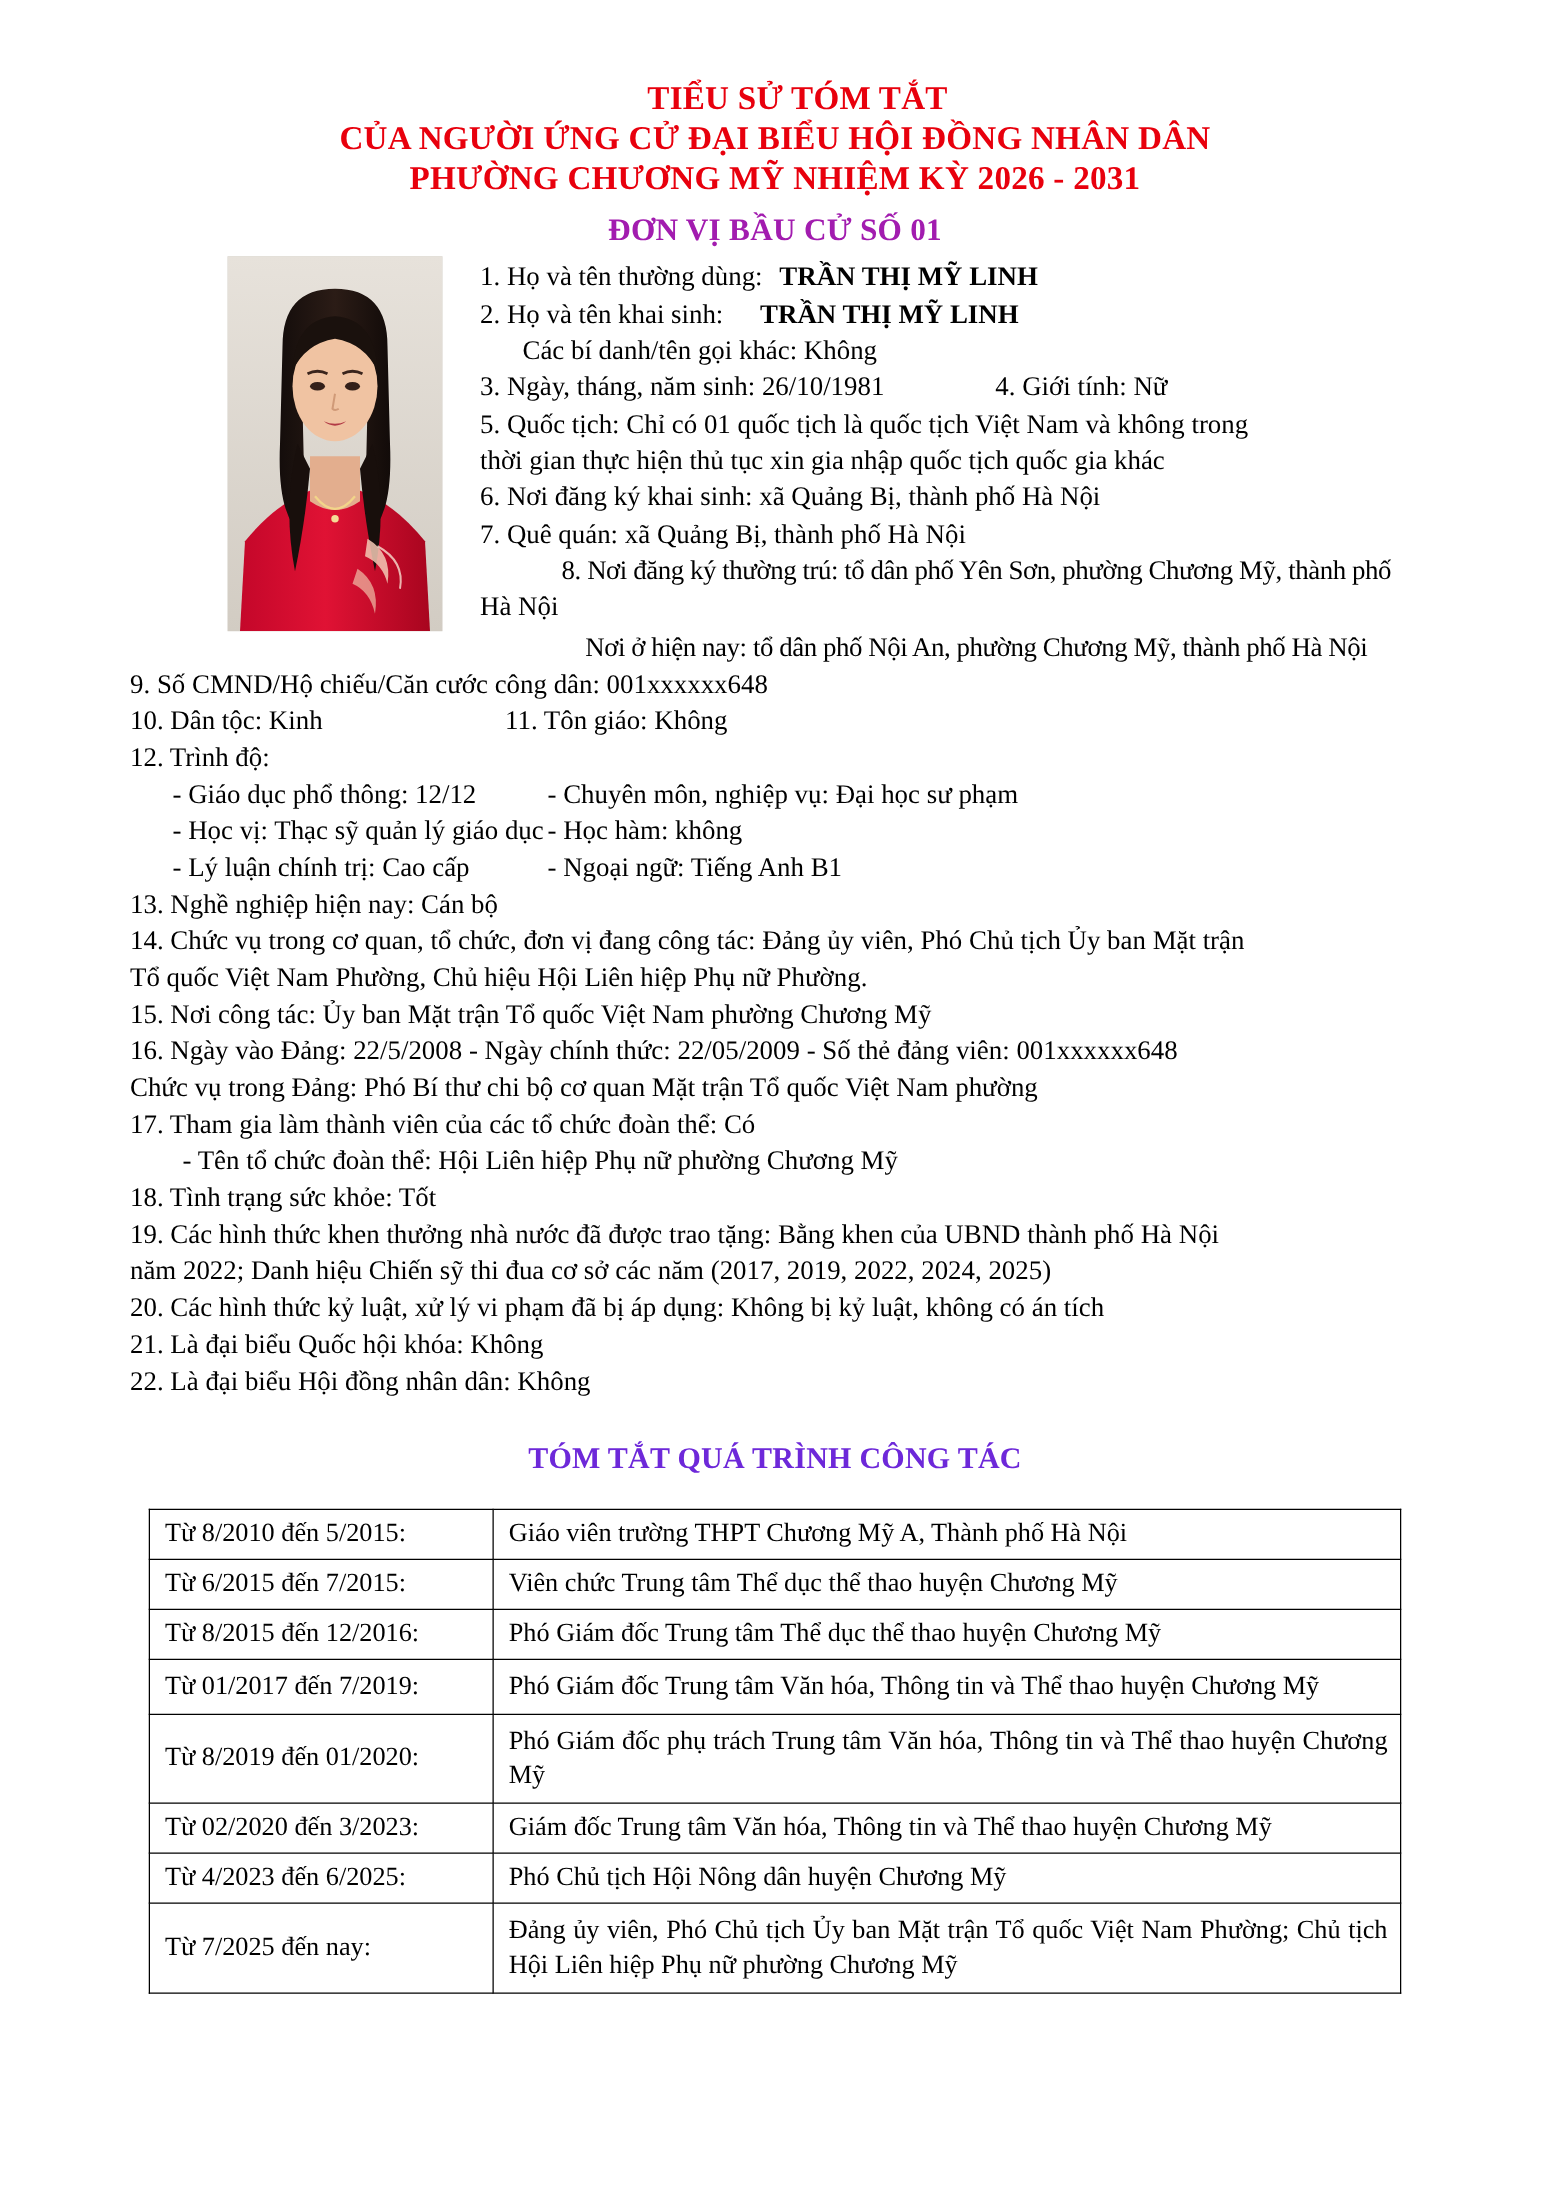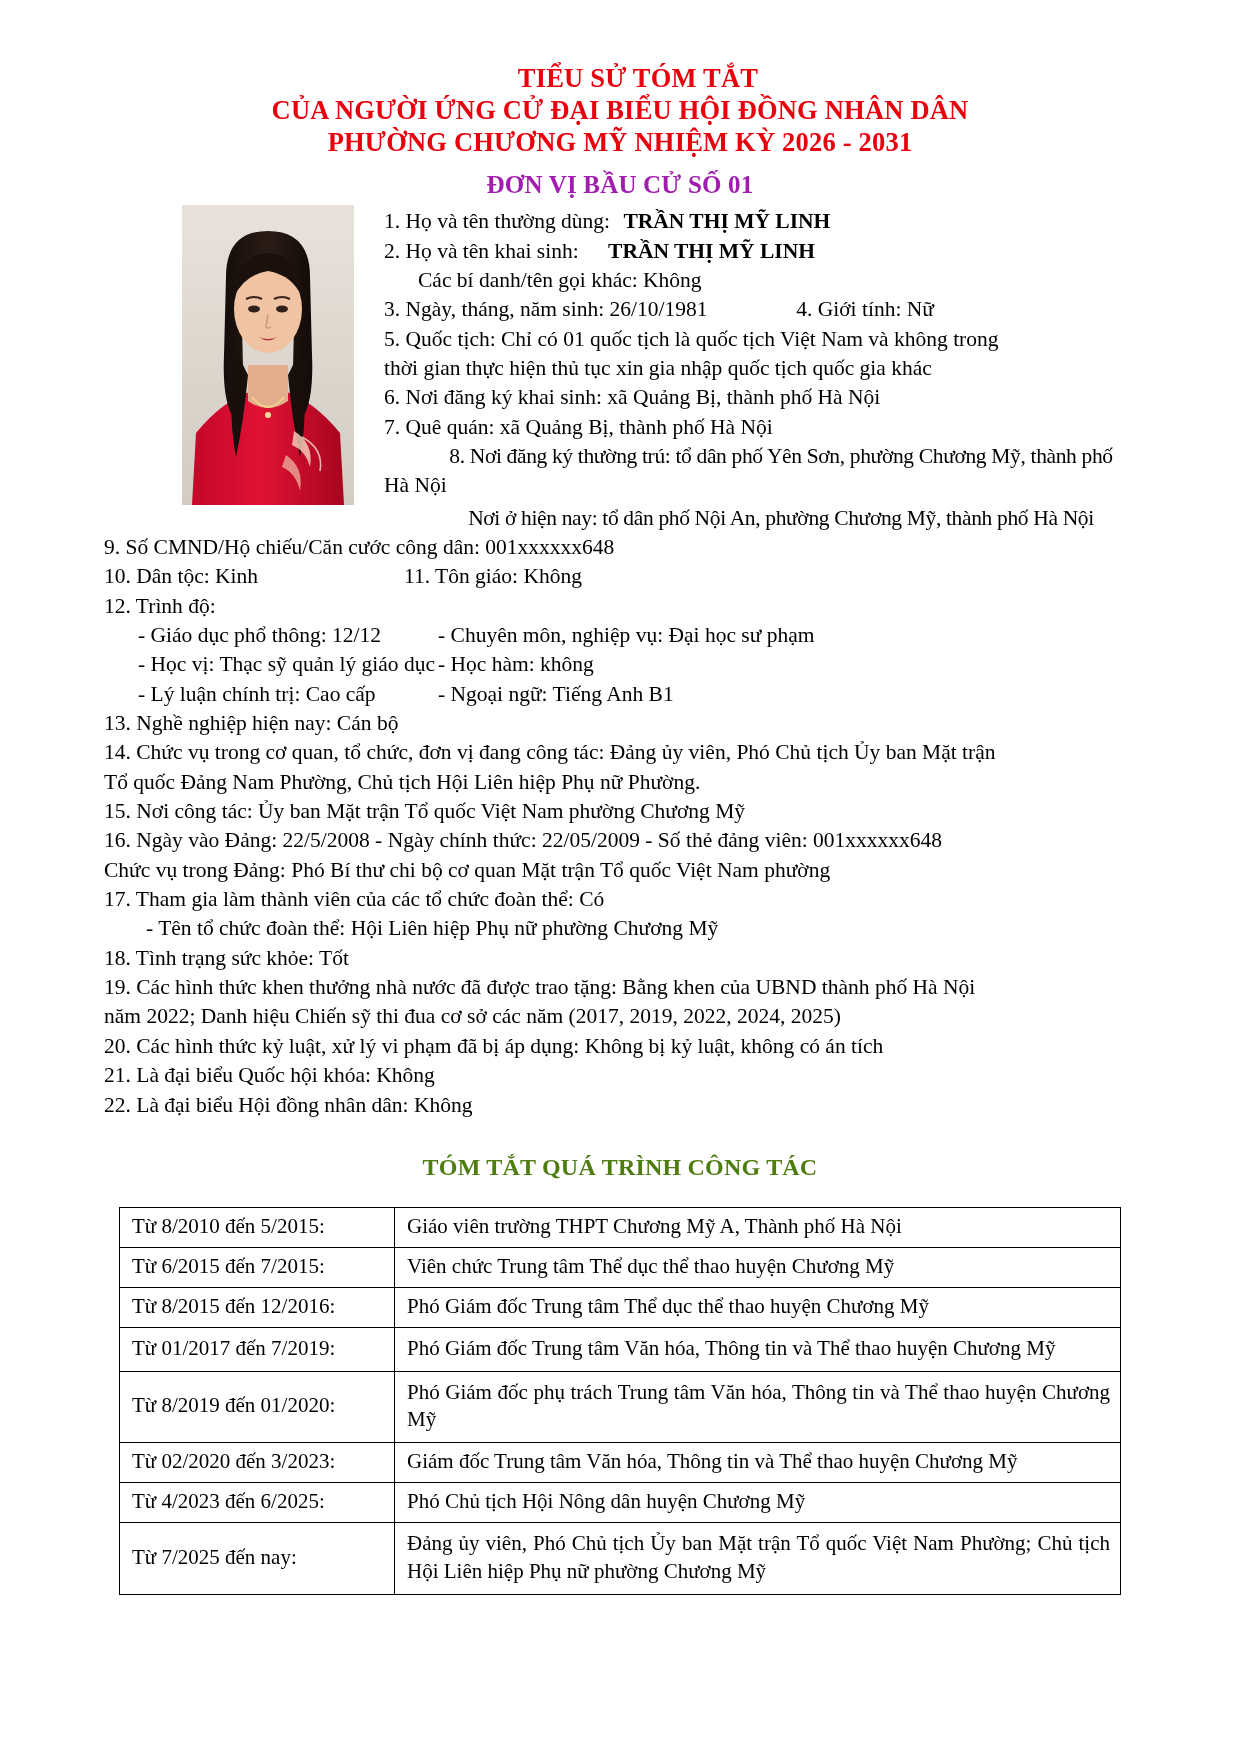--- a/index.html
+++ b/index.html
@@ -95,21 +95,21 @@
 
   .gap-small { height: 3px; }
 
   
   .nm1 { padding-left: 8px; }
   .nm2 { padding-left: 24px; }
 
   
   .section-title {
     text-align: center;
-    color: #4d7c0f;
+    color: #6d28d9;
     font-weight: bold;
     font-size: 24px;
     margin-top: 34px;
     letter-spacing: 0.2px;
   }
   table.work {
     margin: 26px auto 0 auto;
     border-collapse: collapse;
     width: 1002px;
     table-layout: fixed;
@@ -242,21 +242,21 @@
         <span class="c1">- Học vị: Thạc sỹ quản lý giáo dục</span>
         <span class="c2">- Học hàm: không</span>
       </div>
       <div class="row two-col sub1">
         <span class="c1">- Lý luận chính trị: Cao cấp</span>
         <span class="c2">- Ngoại ngữ: Tiếng Anh B1</span>
       </div>
 
       <div class="row">13. Nghề nghiệp hiện nay: Cán bộ</div>
       <div class="row">14. Chức vụ trong cơ quan, tổ chức, đơn vị đang công tác: Đảng ủy viên, Phó Chủ tịch Ủy ban Mặt trận</div>
-      <div class="row">Tổ quốc Đảng Nam Phường, Chủ tịch Hội Liên hiệp Phụ nữ Phường.</div>
+      <div class="row">Tổ quốc Việt Nam Phường, Chủ hiệu Hội Liên hiệp Phụ nữ Phường.</div>
       <div class="row">15. Nơi công tác: Ủy ban Mặt trận Tổ quốc Việt Nam phường Chương Mỹ</div>
       <div class="row">16. Ngày vào Đảng:  22/5/2008   - Ngày chính thức: 22/05/2009  - Số thẻ đảng viên: 001xxxxxx648</div>
       <div class="row">Chức vụ trong Đảng: Phó Bí thư chi bộ cơ quan Mặt trận Tổ quốc Việt Nam phường</div>
       <div class="row">17. Tham gia làm thành viên của các tổ chức đoàn thể: Có</div>
       <div class="row sub2">- Tên tổ chức đoàn thể: Hội Liên hiệp Phụ nữ phường Chương Mỹ</div>
       <div class="row">18. Tình trạng sức khỏe: Tốt</div>
       <div class="row">19. Các hình thức khen thưởng nhà nước đã được trao tặng: Bằng khen của UBND thành phố Hà Nội</div>
       <div class="row">năm 2022; Danh hiệu Chiến sỹ thi đua cơ sở các năm (2017, 2019, 2022, 2024, 2025)</div>
       <div class="row">20. Các hình thức kỷ luật, xử lý vi phạm đã bị áp dụng: Không bị kỷ luật, không có án tích</div>
       <div class="row">21. Là đại biểu Quốc hội khóa: Không</div>

